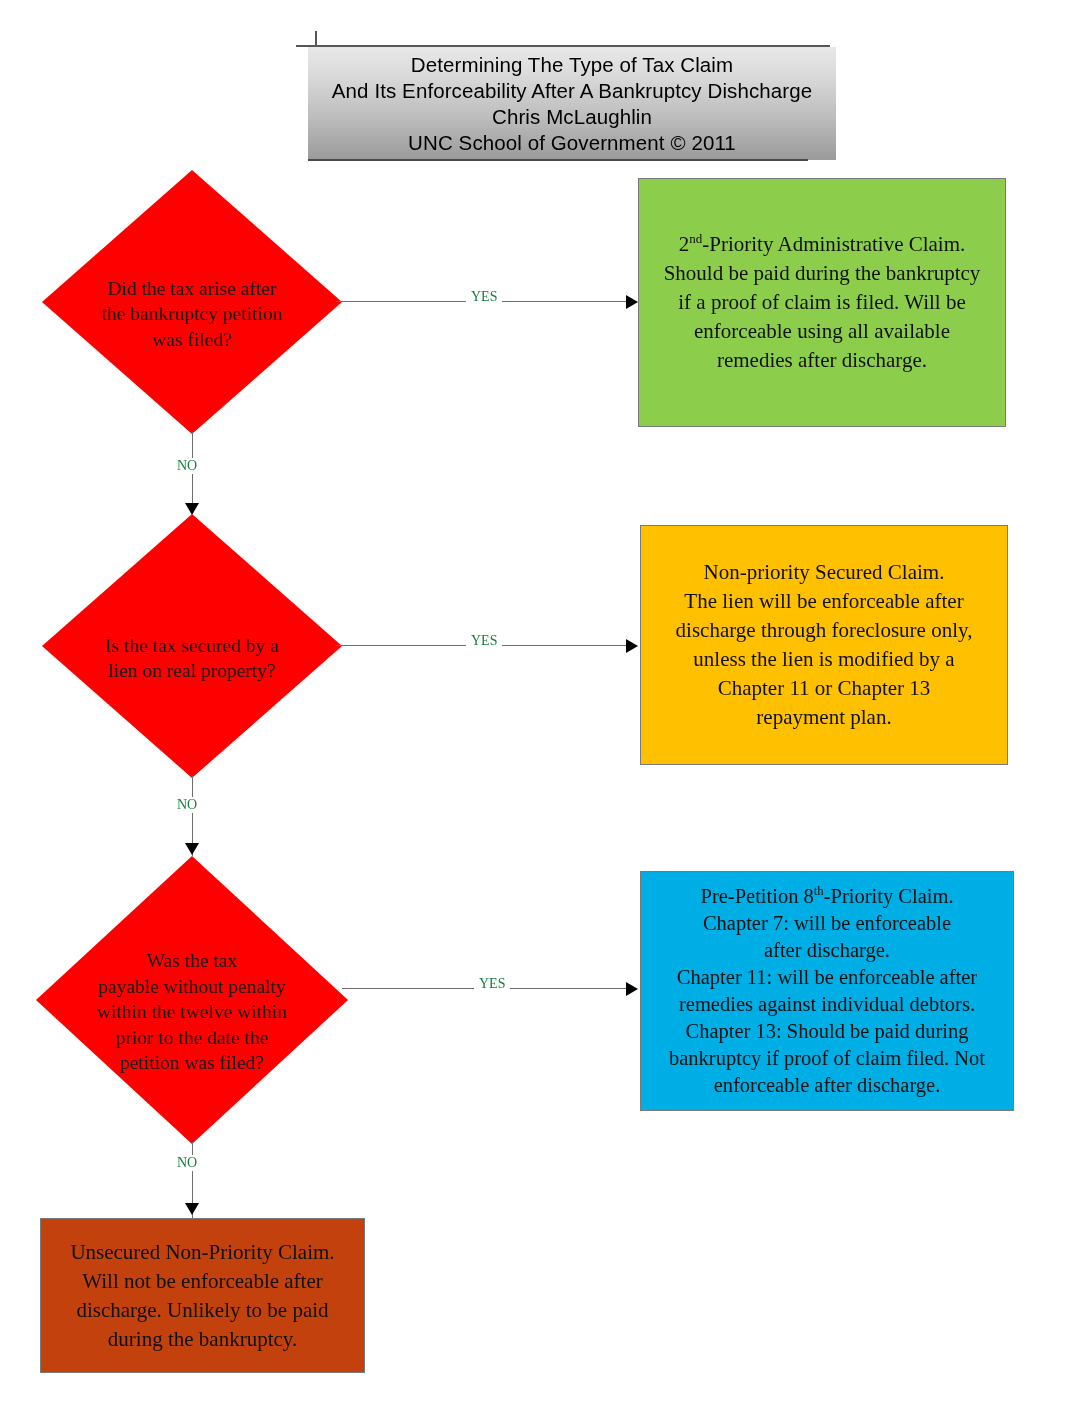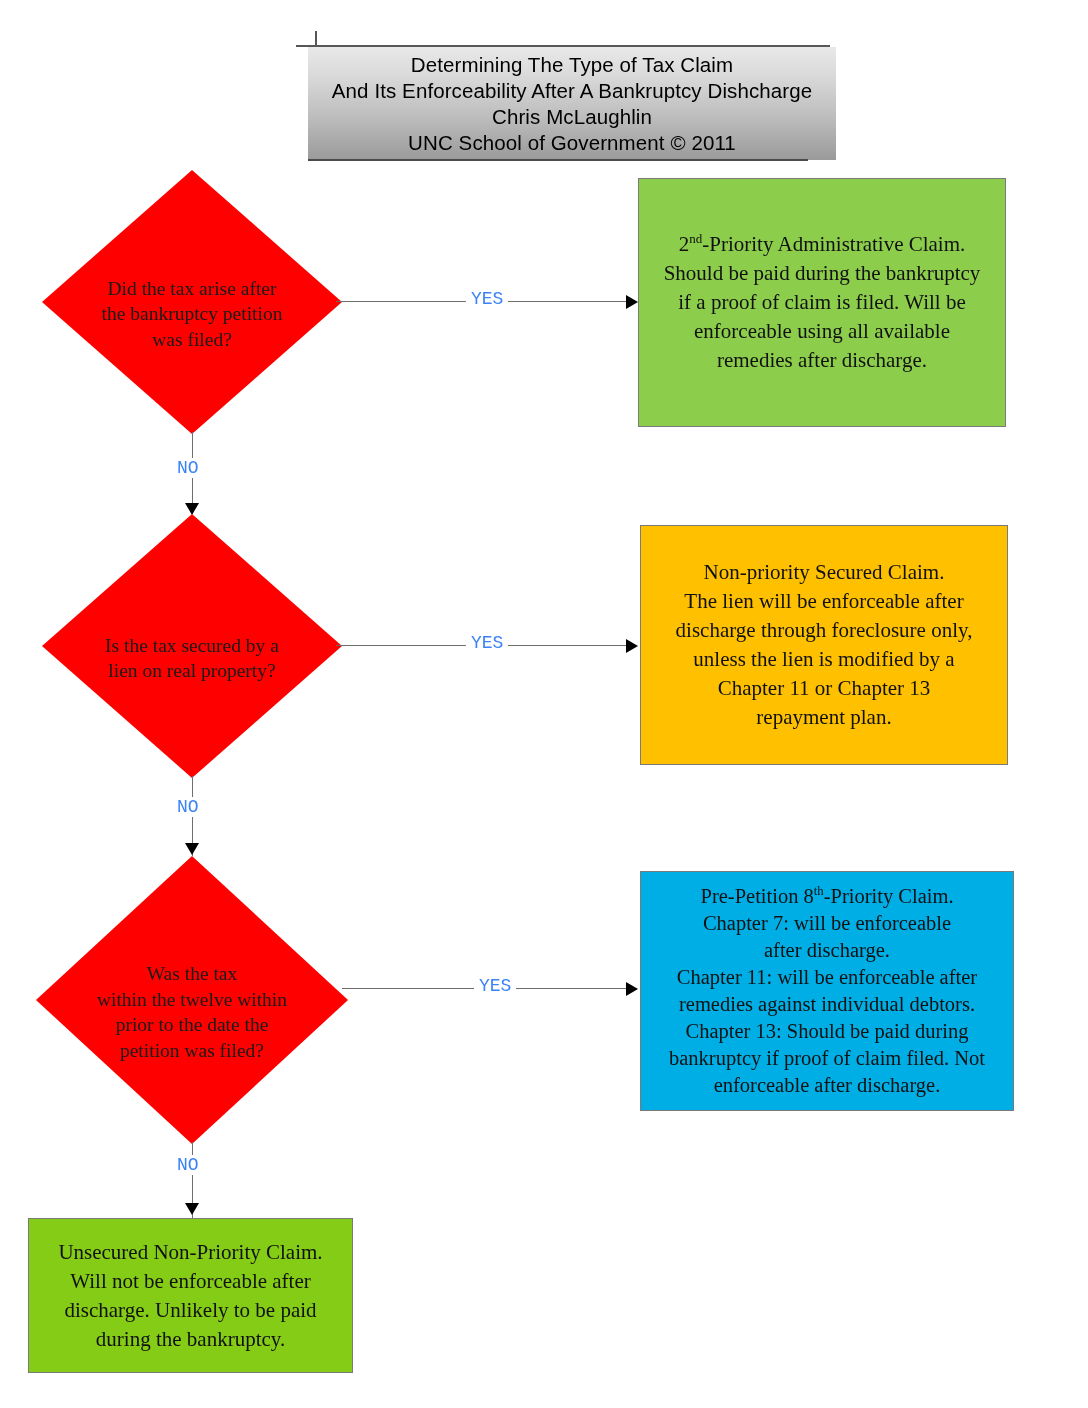--- a/index.html
+++ b/index.html
@@ -125,23 +125,23 @@
   }
   .arrow-d {
     position: absolute;
     width: 0; height: 0;
     border-left: 7px solid transparent;
     border-right: 7px solid transparent;
     border-top: 12px solid #000000;
   }
   .edge-label {
     position: absolute;
-    font-family: Liberation Mono, monospace;
-    font-size: 18px;
-    color: #3b82f6;
+    font-family: Liberation Serif, serif;
+    font-size: 14px;
+    color: #15803d;
     background: #ffffff;
     padding: 0 5px;
     white-space: nowrap;
   }
 </style>
 </head>
 <body>
 
 <div id="page">
 
@@ -207,20 +207,21 @@
       <div>unless the lien is modified by a</div>
       <div>Chapter 11 or Chapter 13</div>
       <div>repayment plan.</div>
     </div>
   </div>
 
   <div class="diamond" style="left:36px; top:856px; width:312px; height:288px;">
     <div class="shape"></div>
     <div class="dtext" style="width:84%;">
       <div>Was the tax</div>
+      <div>payable without penalty</div>
       <div>within the twelve within</div>
       <div>prior to the date the</div>
       <div>petition was filed?</div>
     </div>
   </div>
 
   <div class="hline" style="left:342px; top:988px; width:286px;"></div>
   <div class="arrow-r" style="left:626px; top:982px;"></div>
   <div class="edge-label" style="left:474px; top:976px;">YES</div>
 
@@ -234,21 +235,21 @@
       <div>Chapter 7: will be enforceable</div>
       <div>after discharge.</div>
       <div>Chapter 11: will be enforceable after</div>
       <div>remedies against individual debtors.</div>
       <div>Chapter 13: Should be paid during</div>
       <div>bankruptcy if proof of claim filed. Not</div>
       <div>enforceable after discharge.</div>
     </div>
   </div>
 
-  <div class="obox" style="left:28px; top:1218px; width:325px; height:155px; background:#84cc16;">
+  <div class="obox" style="left:40px; top:1218px; width:325px; height:155px; background:#c2410c;">
     <div class="btext">
       <div>Unsecured Non-Priority Claim.</div>
       <div>Will not be enforceable after</div>
       <div>discharge. Unlikely to be paid</div>
       <div>during the bankruptcy.</div>
     </div>
   </div>
 
 </div>
 

